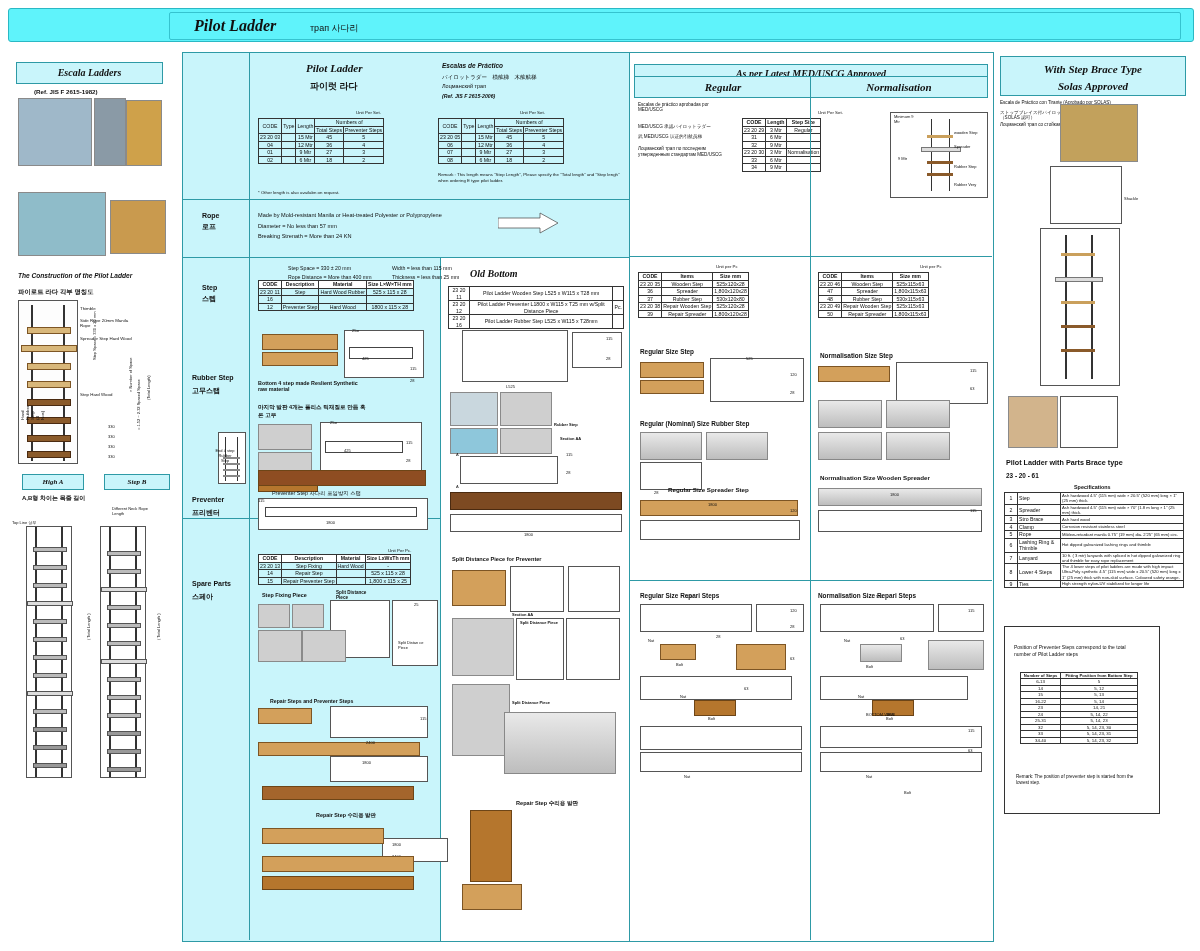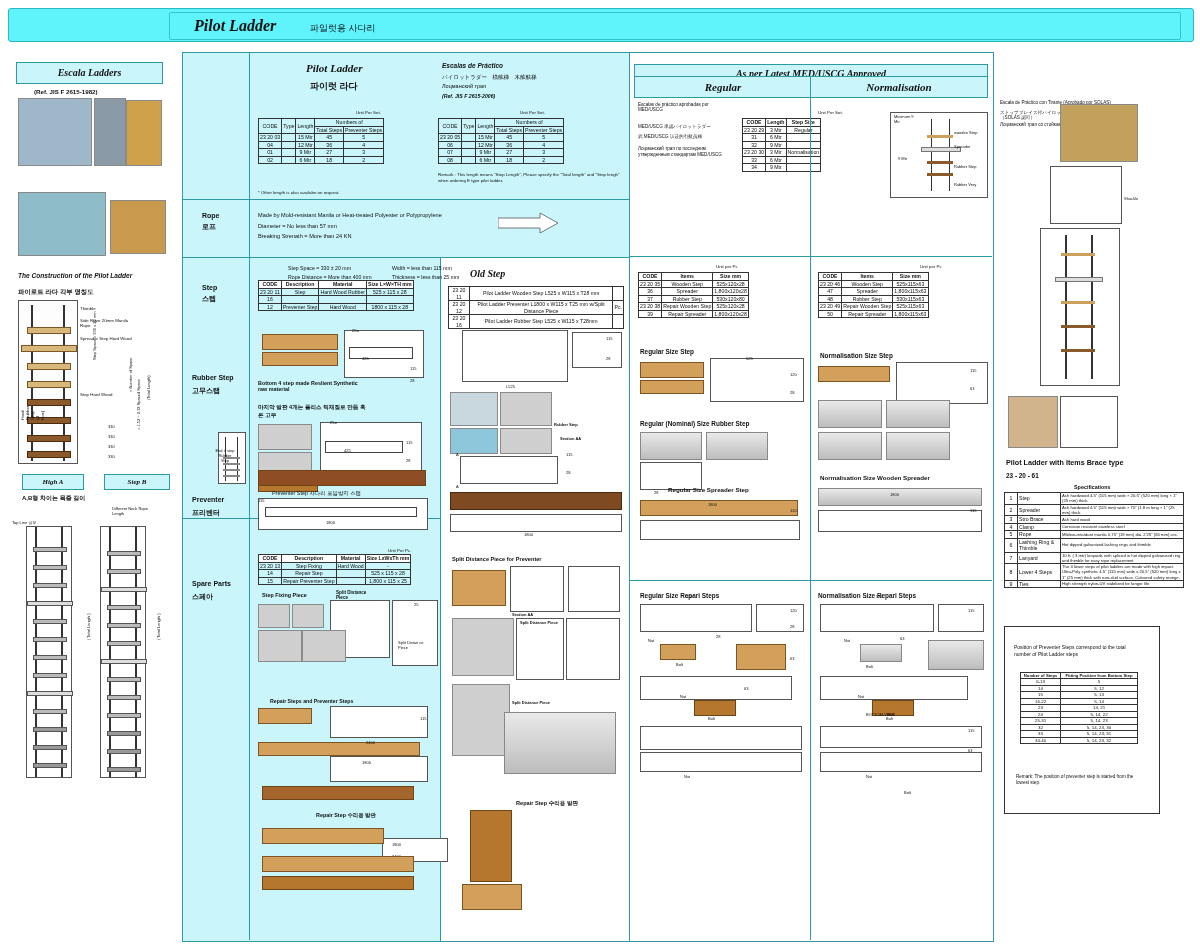--- a/index.html
+++ b/index.html
@@ -56,21 +56,21 @@
   .tiny{font-size:4px;}
 </style>
 </head>
 <body>
 
 <div class="page">
 
   <div class="header">
     <div class="header-inner">
       <div class="header-title">Pilot Ladder</div>
-      <div class="header-sub">파일럿용 사다리</div>
+      <div class="header-sub">трап 사다리</div>
     </div>
   </div>
 
   <div class="titlebox" style="left:16px;top:62px;width:145px;height:20px;line-height:20px;font-size:10px;">Escala Ladders</div>
   <div class="lbl bold" style="left:34px;top:88px;font-size:6.2px;">(Ref. JIS F 2615-1982)</div>
 
   <div class="ph" style="left:18px;top:98px;width:72px;height:66px;background:#9fb8c9;"></div>
   <div class="ph" style="left:94px;top:98px;width:30px;height:66px;background:#8a9aa6;"></div>
   <div class="ph" style="left:126px;top:100px;width:34px;height:64px;background:#cfa14a;"></div>
   <div class="ph" style="left:18px;top:192px;width:86px;height:62px;background:#8fbcc9;"></div>
@@ -410,21 +410,21 @@
   <div class="lbl tiny" style="left:362px;top:760px;">1800</div>
   <div class="wood" style="left:262px;top:786px;width:150px;height:12px;background:#a4652c;"></div>
   <div class="lbl bold" style="left:316px;top:812px;font-size:5.4px;">Repair Step   수리용 발판</div>
   <div class="sketch" style="left:382px;top:838px;width:64px;height:22px;"></div>
   <div class="lbl tiny" style="left:392px;top:842px;">1800</div>
   <div class="lbl tiny" style="left:392px;top:854px;">2400</div>
   <div class="wood2" style="left:262px;top:828px;width:120px;height:14px;"></div>
   <div class="wood2" style="left:262px;top:856px;width:150px;height:14px;"></div>
   <div class="wood" style="left:262px;top:876px;width:150px;height:12px;"></div>
 
-  <div class="lbl bold ital" style="left:470px;top:268px;font-size:10px;font-family:'Liberation Serif',serif;">Old Step</div>
+  <div class="lbl bold ital" style="left:470px;top:268px;font-size:10px;font-family:'Liberation Serif',serif;">Old Bottom</div>
   <div style="position:absolute;left:448px;top:286px;">
     <table class="t" id="tbl5" style="width:176px;">
         <tbody>
           <tr>
             <td>23 20 11</td>
             <td>Pilot Ladder Wooden Step L525 x W115 x T28 mm</td>
             <td></td>
           </tr>
           <tr>
             <td>23 20 12</td>
@@ -691,39 +691,43 @@
   <div class="lbl tiny" style="left:968px;top:728px;">115</div>
   <div class="sketch" style="left:820px;top:752px;width:160px;height:18px;"></div>
   <div class="lbl tiny" style="left:968px;top:748px;">63</div>
   <div class="lbl tiny" style="left:866px;top:774px;">Nut</div>
   <div class="lbl tiny" style="left:904px;top:790px;">Bolt</div>
 
   <div class="divline" style="left:810px;top:96px;width:1px;height:844px;"></div>
   <div class="divline" style="left:629px;top:256px;width:363px;height:1px;"></div>
   <div class="divline" style="left:629px;top:580px;width:363px;height:1px;"></div>
 
+  <div class="titlebox" style="left:1000px;top:56px;width:186px;height:40px;padding-top:4px;box-sizing:border-box;font-size:11px;line-height:17px;">
+    <div>With Step Brace Type</div>
+    <div>Solas Approved</div>
+  </div>
   <div class="lbl" style="left:1000px;top:100px;width:126px;font-size:4.6px;">Escala de Práctico con Tirante (Aprobado por SOLAS)</div>
   <div class="lbl" style="left:1000px;top:110px;width:126px;font-size:4.6px;">ストップブレイス付パイロットラダー　帯動墊梯航梯（SOLAS 認可）</div>
   <div class="lbl" style="left:1000px;top:122px;width:126px;font-size:4.6px;">Лоцманский трап со стойками, утвержденный SOLAS</div>
 
   <div class="ph" style="left:1060px;top:104px;width:76px;height:56px;background:#c2a15c;"></div>
   <div class="sketch" style="left:1050px;top:166px;width:70px;height:56px;"></div>
   <div class="lbl tiny" style="left:1124px;top:196px;">Shackle</div>
   <div class="sketch" style="left:1040px;top:228px;width:78px;height:156px;">
     <div style="position:absolute;left:24px;top:6px;width:1.5px;height:144px;background:#333;"></div>
     <div style="position:absolute;left:50px;top:6px;width:1.5px;height:144px;background:#333;"></div>
     <div style="position:absolute;left:20px;top:24px;width:34px;height:3px;background:#caa05c;"></div>
     <div style="position:absolute;left:14px;top:48px;width:46px;height:3px;background:#ddd;border:0.4px solid #777;"></div>
     <div style="position:absolute;left:20px;top:72px;width:34px;height:3px;background:#caa05c;"></div>
     <div style="position:absolute;left:20px;top:96px;width:34px;height:3px;background:#8a5a2a;"></div>
     <div style="position:absolute;left:20px;top:120px;width:34px;height:3px;background:#8a5a2a;"></div>
   </div>
   <div class="ph" style="left:1008px;top:396px;width:48px;height:50px;background:#d2b48c;"></div>
   <div class="sketch" style="left:1060px;top:396px;width:56px;height:50px;"></div>
-  <div class="lbl bold" style="left:1006px;top:458px;font-size:7.2px;">Pilot Ladder with Items Brace type</div>
+  <div class="lbl bold" style="left:1006px;top:458px;font-size:7.2px;">Pilot Ladder with Parts Brace type</div>
   <div class="lbl bold" style="left:1006px;top:472px;font-size:6.4px;">23 - 20 - 61</div>
   <div class="lbl bold" style="left:1074px;top:484px;font-size:5.4px;">Specifications</div>
   <div style="position:absolute;left:1004px;top:492px;">
     <table class="t" id="tbl9" style="width:180px;">
         <tbody>
           <tr>
             <td style="width:10px;">1</td>
             <td style="width:40px;text-align:left;">Step</td>
             <td style="text-align:left;font-size:4.2px;">Ash hardwood 4.5" (115 mm) wide × 20.5" (520 mm) long × 1" (25 mm) thick.</td>
           </tr>

